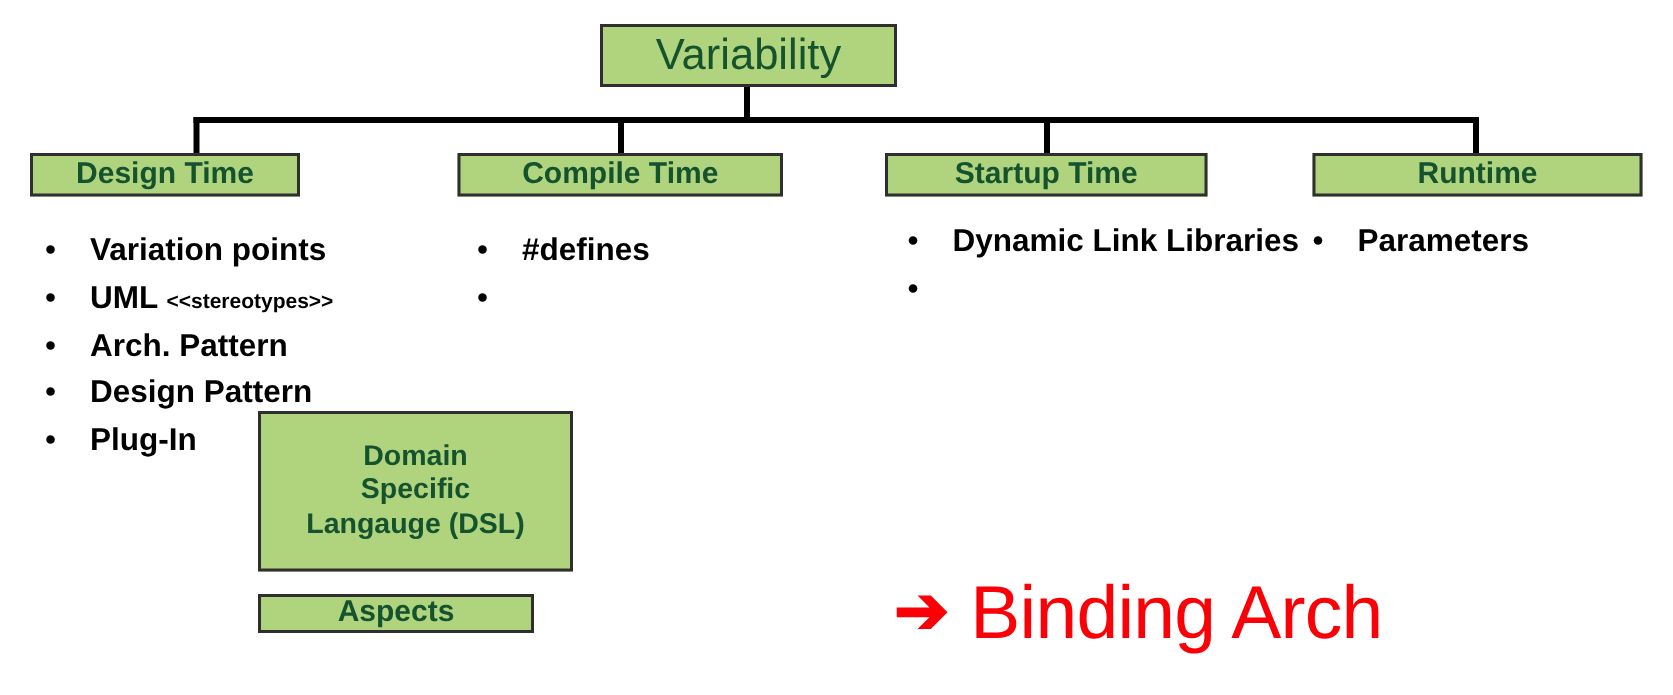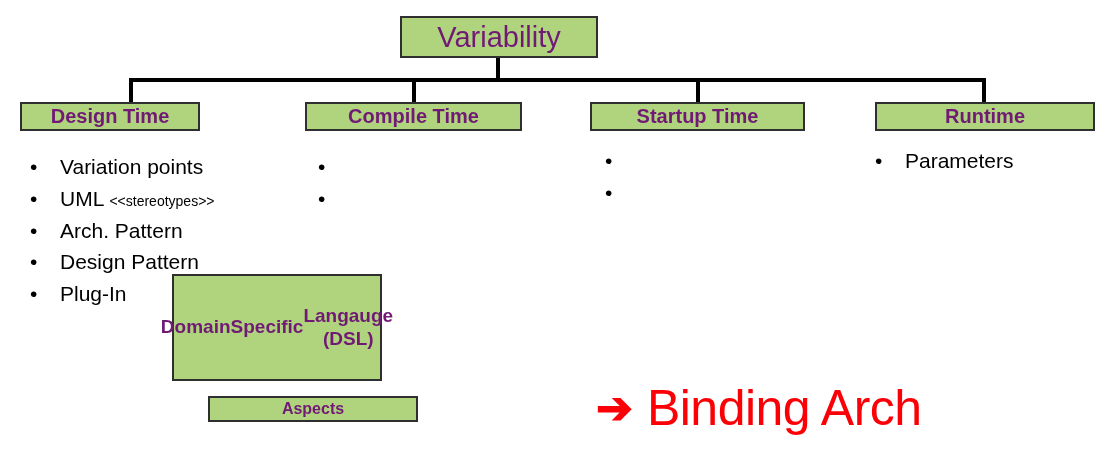--- a/index.html
+++ b/index.html
@@ -23,21 +23,21 @@
   .box {
     position: absolute;
     box-sizing: border-box;
     background: #b0d47e;
     border: 2px solid #2f2f2f;
     display: flex;
     align-items: center;
     justify-content: center;
     text-align: center;
     line-height: 1.18;
-    color: #701a75;
+    color: #14532d;
   }
   .box-root {
     left: 400px;
     top: 16px;
     width: 198px;
     height: 42px;
     font-size: 29px;
     font-weight: 400;
   }
   .box-level2 {
@@ -51,33 +51,32 @@
   .box-st   { left: 590px; width: 215px; }
   .box-rt   { left: 875px; width: 220px; }
 
   .box-dsl {
     left: 172px;
     top: 274px;
     width: 210px;
     height: 107px;
     font-size: 19px;
     font-weight: bold;
-    flex-direction: row;
+    flex-direction: column;
     justify-content: center;
   }
   .box-dsl .line { display: block; }
 
   .box-aspects {
     left: 172px;
     top: 396px;
-    width: 210px;
+    width: 184px;
     height: 26px;
-    font-size: 16px;
-    font-weight: bold;
-    margin-left: 36px;
+    font-size: 20px;
+    font-weight: bold;
   }
 
   
   .conn {
     position: absolute;
     background: #000000;
   }
   .conn-stem-top   { left: 496px; top: 58px;  width: 4px;  height: 22px; }
   .conn-hbar       { left: 129px; top: 78px;  width: 857px; height: 4px; }
   .conn-drop-dt    { left: 129px; top: 78px;  width: 4px;  height: 26px; }
@@ -98,20 +97,21 @@
   }
   .bullet-dot {
     flex: 0 0 auto;
     width: 30px;
     text-align: left;
     font-size: 21px;
     line-height: 1.42;
   }
   .bullet-text {
     flex: 1 1 auto;
+    font-weight: bold;
   }
   .small-note {
     font-size: 14px;
   }
 
   .bullets-dt { left: 30px;  top: 152px; width: 270px; }
   .bullets-ct { left: 318px; top: 152px; width: 260px; }
   .bullets-st { left: 605px; top: 146px; width: 265px; }
   .bullets-rt { left: 875px; top: 146px; width: 230px; }
 
@@ -174,29 +174,31 @@
     </div>
     <div class="bullet-row">
       <span class="bullet-dot">•</span>
       <span class="bullet-text"><span>Plug-In</span></span>
     </div>
   </div>
 
   <div class="bullets bullets-ct">
     <div class="bullet-row">
       <span class="bullet-dot">•</span>
+      <span class="bullet-text"><span>#defines</span></span>
     </div>
     <div class="bullet-row">
       <span class="bullet-dot">•</span>
     </div>
   </div>
 
   <div class="bullets bullets-st">
     <div class="bullet-row">
       <span class="bullet-dot">•</span>
+      <span class="bullet-text"><span>Dynamic Link Libraries</span></span>
     </div>
     <div class="bullet-row">
       <span class="bullet-dot">•</span>
     </div>
   </div>
 
   <div class="bullets bullets-rt">
     <div class="bullet-row">
       <span class="bullet-dot">•</span>
       <span class="bullet-text"><span>Parameters</span></span>

